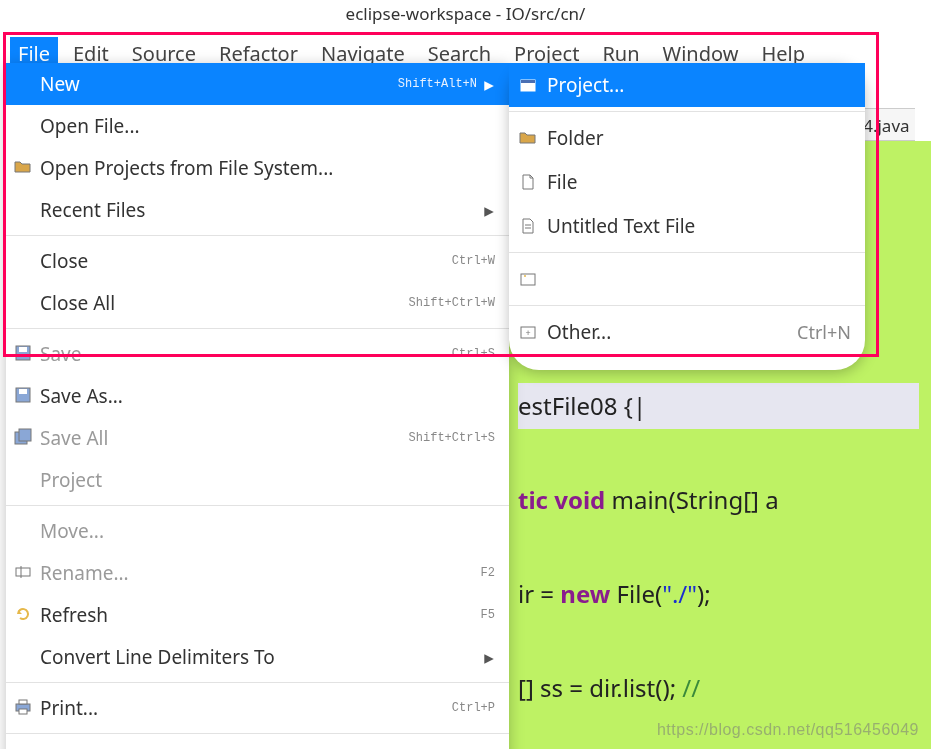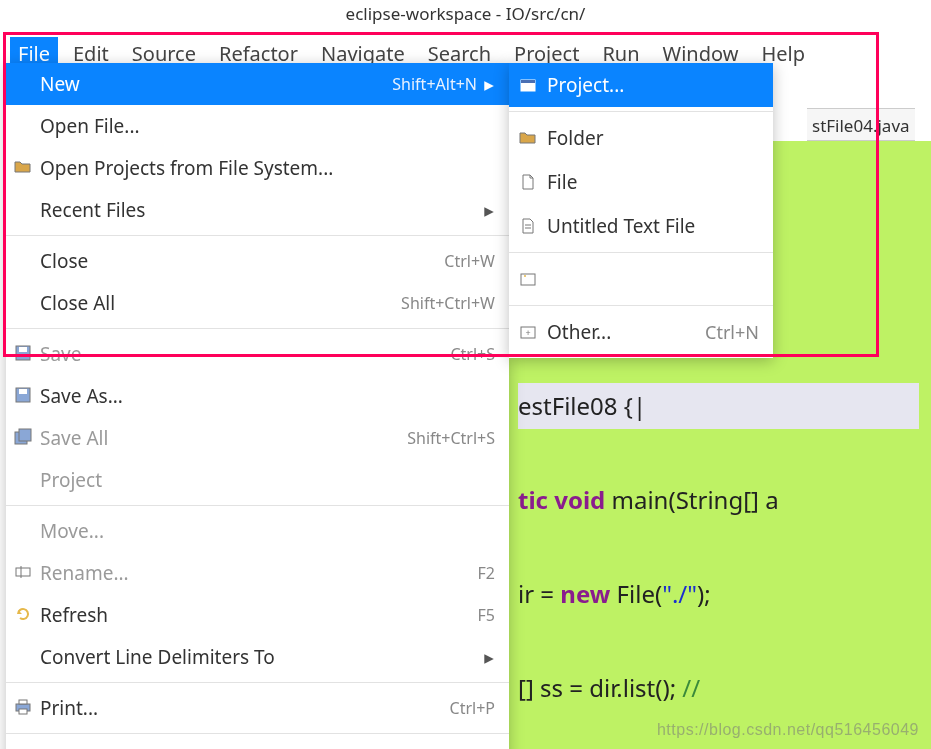--- a/index.html
+++ b/index.html
@@ -43,31 +43,31 @@
     background: #fff; box-shadow: 0 3px 14px rgba(0,0,0,.25);
     z-index: 10; font-size: 19px; color: #333;
   }
   .file-menu .fm-item {
     display: flex; align-items: center; height: 42px; padding: 0 14px 0 8px;
   }
   .file-menu .fm-item.highlight { background: #0a84ff; color: #fff; }
   .file-menu .fm-item.disabled { color: #9a9a9a; }
   .file-menu .fm-icon { width: 20px; height: 20px; margin-right: 6px; flex-shrink:0; }
   .file-menu .fm-label { flex: 1; }
-  .file-menu .fm-accel { color: #888; font-size: 16px; }
+  .file-menu .fm-accel { color: #888; font-size: 12px; font-family: Liberation Mono, monospace; }
   .file-menu .fm-item.highlight .fm-accel { color: #e8f1ff; }
   .file-menu .fm-arrow { width: 12px; text-align: center; margin-left: 6px; color:#555; }
   .file-menu .fm-item.highlight .fm-arrow { color:#fff; }
   .file-menu .fm-sep { height: 1px; background: #e2e2e2; margin: 4px 0; }
 
   
   .new-menu {
-    position: absolute; top: 63px; left: 509px; width: 264px;
+    position: absolute; top: 63px; left: 509px; width: 356px;
     background: #fff; box-shadow: 0 3px 14px rgba(0,0,0,.25);
-    z-index: 11; font-size: 19px; color: #333; padding-bottom: 4px;
+    z-index: 11; font-size: 19px; color: #333; padding-bottom: 16px; border-radius: 30px;
   }
   .new-menu .nm-item {
     display: flex; align-items: center; height: 44px; padding: 0 14px 0 10px;
   }
   .new-menu .nm-item.highlight { background: #0a84ff; color: #fff; }
   .new-menu .nm-icon { width: 18px; height: 18px; margin-right: 10px; flex-shrink:0; }
   .new-menu .nm-label { flex: 1; }
   .new-menu .nm-accel { color: #888; font-size: 18px; }
   .new-menu .nm-sep { height: 1px; background: #e2e2e2; margin: 4px 0; }
 

